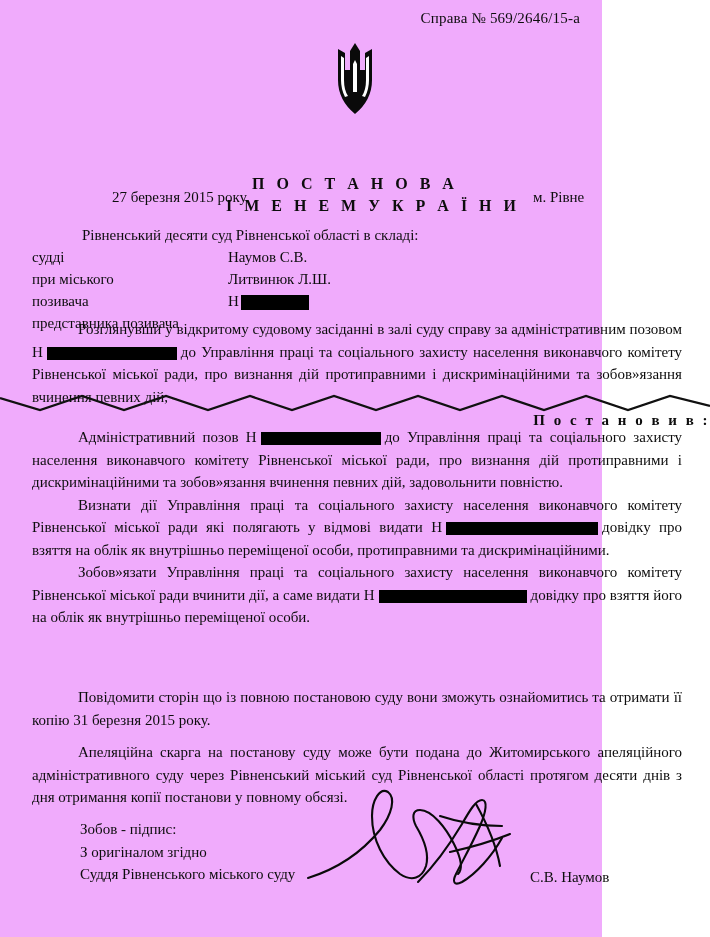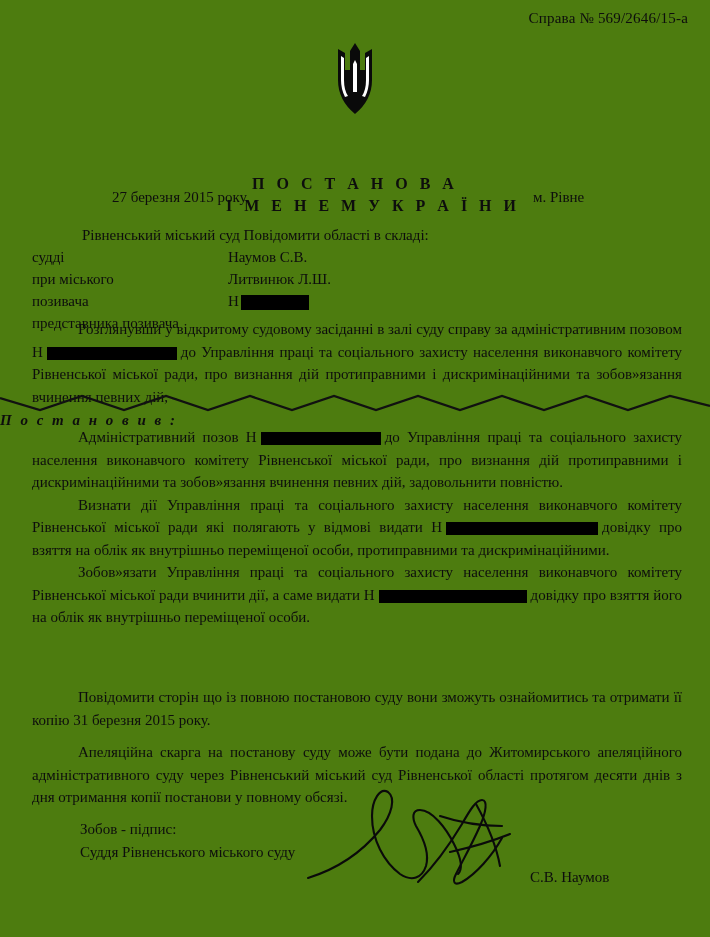--- a/index.html
+++ b/index.html
@@ -10,23 +10,23 @@
   body {
     width: 710px;
     height: 937px;
     position: relative;
     font-family: "Liberation Serif", serif;
     color: #0d0d0d;
     overflow: hidden;
   }
   .page {
     position: relative;
-    width: 710px;
+    width: 602px;
     height: 937px;
-    background: #4d7c0f;
+    background: #f0abfc;
   }
   
   .case-no {
     position: absolute;
     top: 10px;
     right: 22px;
     font-size: 15px;
     letter-spacing: 0.2px;
     white-space: nowrap;
   }
@@ -120,25 +120,24 @@
     width: 710px;
     height: 28px;
   }
 
   
   .ruling-head {
     position: absolute;
     top: 412px;
     left: 0;
     width: 710px;
-    text-align: left;
+    text-align: right;
     font-size: 15px;
     font-weight: bold;
     letter-spacing: 2.5px;
-    font-style: italic;
   }
 
   .ruling-body {
     position: absolute;
     top: 426px;
     left: 32px;
     width: 650px;
   }
   .ruling-body .para { margin-bottom: 0px; }
 
@@ -193,21 +192,21 @@
     <div class="title-main">П О С Т А Н О В А</div>
     <div class="title-sub">І М Е Н Е М   У К Р А Ї Н И</div>
   </div>
 
   <div class="datecity">
     <span class="date">27 березня 2015 року</span>
     <span class="city">м. Рівне</span>
   </div>
 
   <div class="compos">
-    <div class="lead">Рівненський міський суд Повідомити області в складі:</div>
+    <div class="lead">Рівненський десяти суд Рівненської області в складі:</div>
     <div class="row">
       <span class="lbl">судді</span>
       <span class="val">Наумов С.В.</span>
     </div>
     <div class="row">
       <span class="lbl">при міського</span>
       <span class="val">Литвинюк Л.Ш.</span>
     </div>
     <div class="row">
       <span class="lbl">позивача</span>
@@ -245,17 +244,18 @@
       <path d="M8 96 C40 86 62 70 80 48 C92 32 96 16 88 10 C80 5 72 18 72 34 C72 58 84 80 100 92 C112 100 122 96 126 84 C130 70 122 54 116 44 C112 36 112 28 120 28 C132 28 146 46 154 62 C160 74 164 86 158 92"></path>
       <path d="M118 100 C134 84 150 62 162 42 C170 28 176 18 182 18 C188 18 186 30 180 44 C172 62 162 80 156 92 C152 100 154 104 162 100 C176 92 192 74 202 56"></path>
       <path d="M140 34 C158 40 180 44 202 44"></path>
       <path d="M150 70 C168 66 190 60 210 52"></path>
       <path d="M176 22 C186 40 196 62 200 84"></path>
     </g>
   </svg>
 
   <div class="sign">
     <div>Зобов - підпис:</div>
+    <div>З оригіналом згідно</div>
     <div>Суддя Рівненського міського суду</div>
     <div class="name">С.В. Наумов</div>
   </div>
 
 </div>
 
 </body></html>

